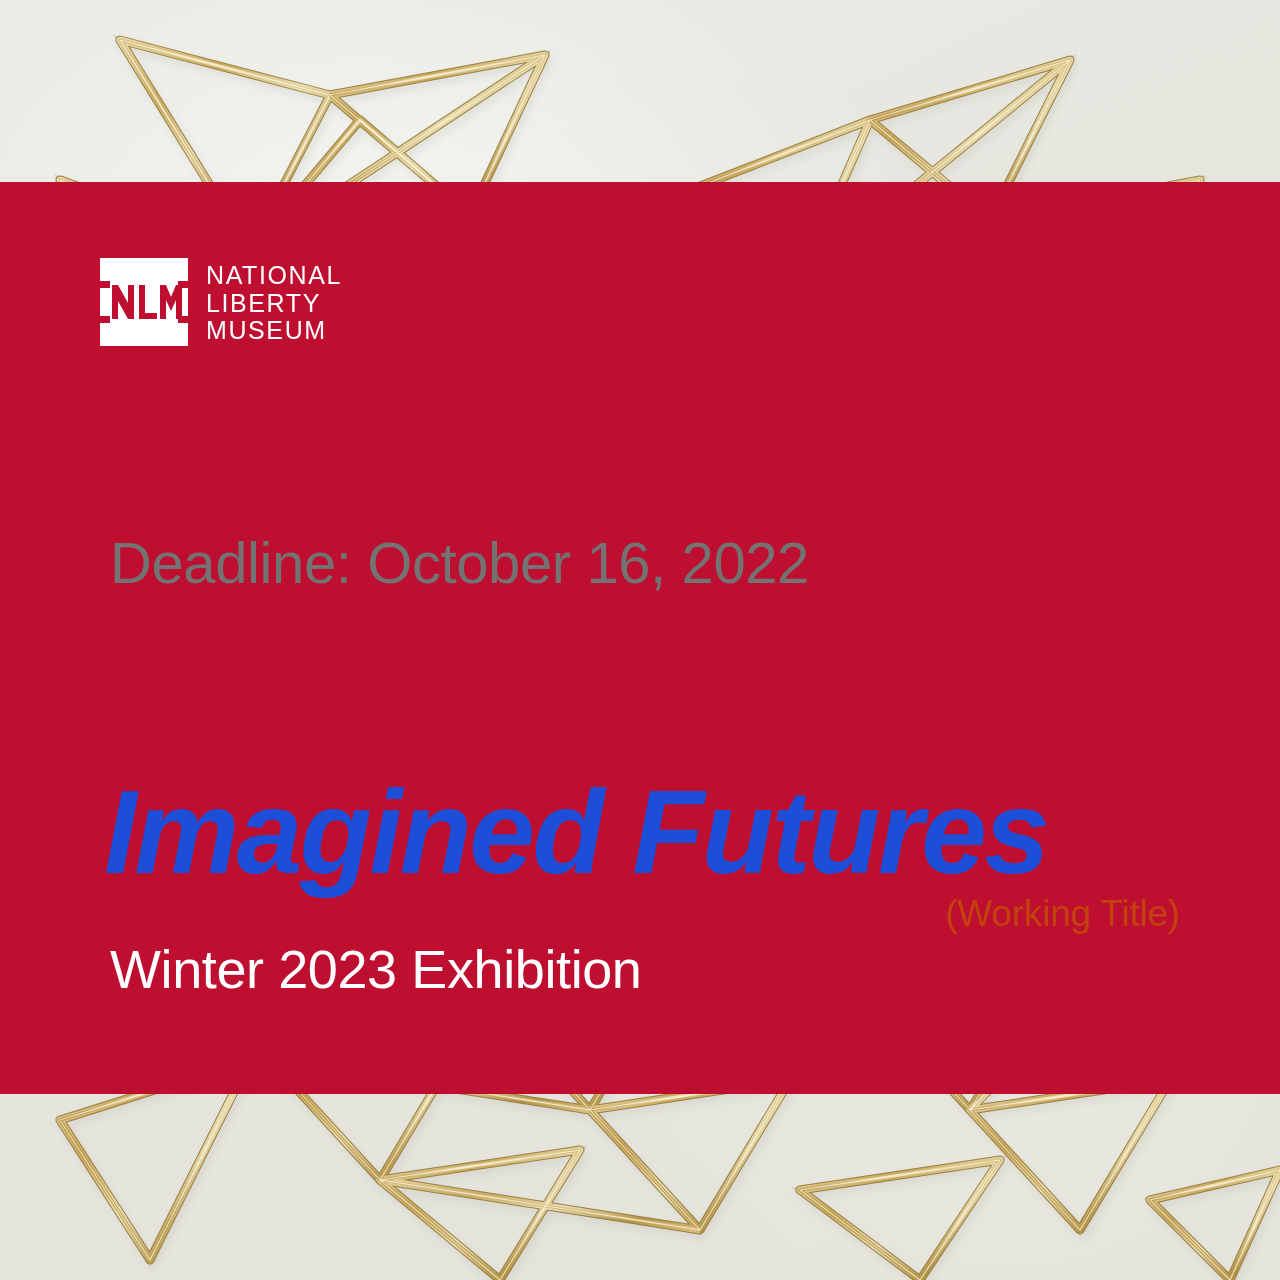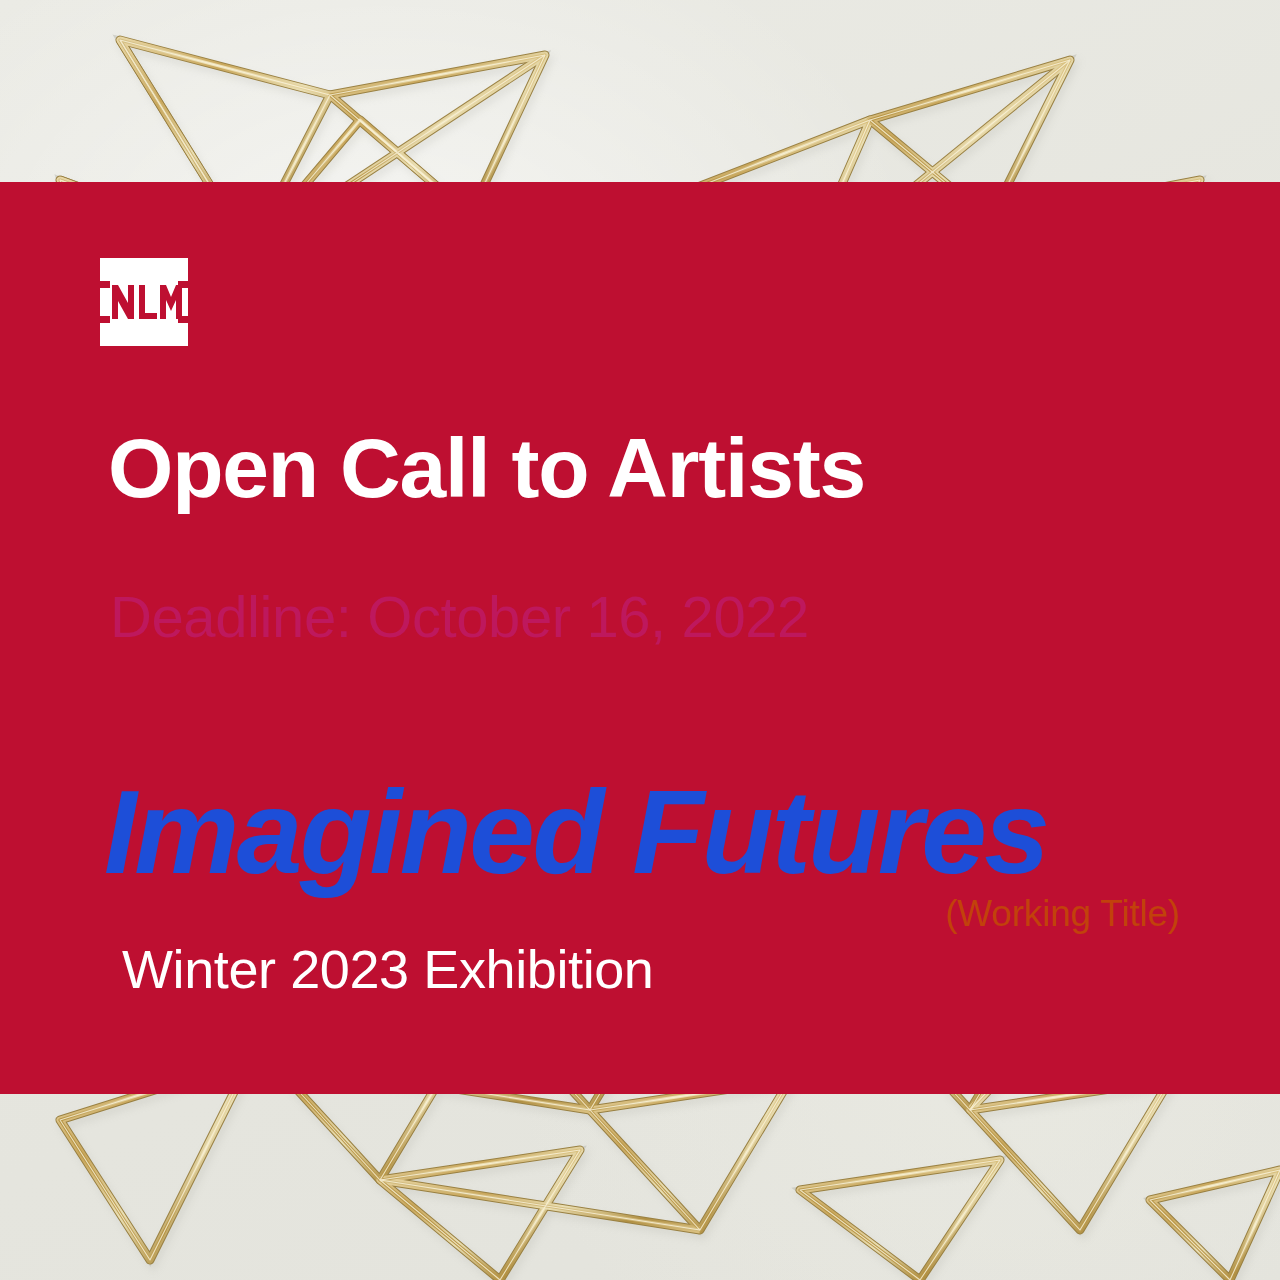--- a/index.html
+++ b/index.html
@@ -84,22 +84,22 @@
     color: #ffffff;
     font-size: 84px;
     line-height: 88px;
     font-weight: 700;
     letter-spacing: -1.2px;
     white-space: nowrap;
   }
   .deadline {
     position: absolute;
     left: 110px;
-    top: 586px;
-    color: #be185d;
+    top: 532px;
+    color: #737373;
     font-size: 58px;
     line-height: 62px;
     font-weight: 400;
     letter-spacing: -0.4px;
     white-space: nowrap;
   }
   .exhibition-title {
     position: absolute;
     left: 104px;
     top: 772px;
@@ -126,21 +126,20 @@
   .season {
     position: absolute;
     left: 110px;
     top: 940px;
     color: #ffffff;
     font-size: 54px;
     line-height: 58px;
     font-weight: 400;
     letter-spacing: -0.4px;
     white-space: nowrap;
-    margin-left: 12px;
   }
 </style>
 </head>
 <body>
 
 <div id="poster">
 
   <div class="bg-photo">
     <svg viewBox="0 0 1280 1280" preserveAspectRatio="none" aria-hidden="true">
       <defs>
@@ -249,23 +248,27 @@
         <g fill="#be0f31">
 
           <path d="M12 27 h6 l10 18 V27 h6 v34 h-6 l-10 -18 v18 h-6 z"></path>
 
           <path d="M39 27 h6 v28 h12 v6 H39 z"></path>
 
           <path d="M60 61 V27 h6 l5 12 5 -12 h6 v34 h-6 V42 l-5 11 -5 -11 v19 z"></path>
         </g>
       </svg>
     </div>
+    <div class="logo-wordmark">
+      <span>NATIONAL</span>
+      <span>LIBERTY</span>
+      <span>MUSEUM</span>
+    </div>
   </div>
 
-  <div class="headline">Open Call to Artists</div>
 
   <div class="deadline">Deadline: October 16, 2022</div>
 
   <div class="exhibition-title">Imagined Futures</div>
 
   <div class="working-title">(Working Title)</div>
 
   <div class="season">Winter 2023 Exhibition</div>
 
 </div>

